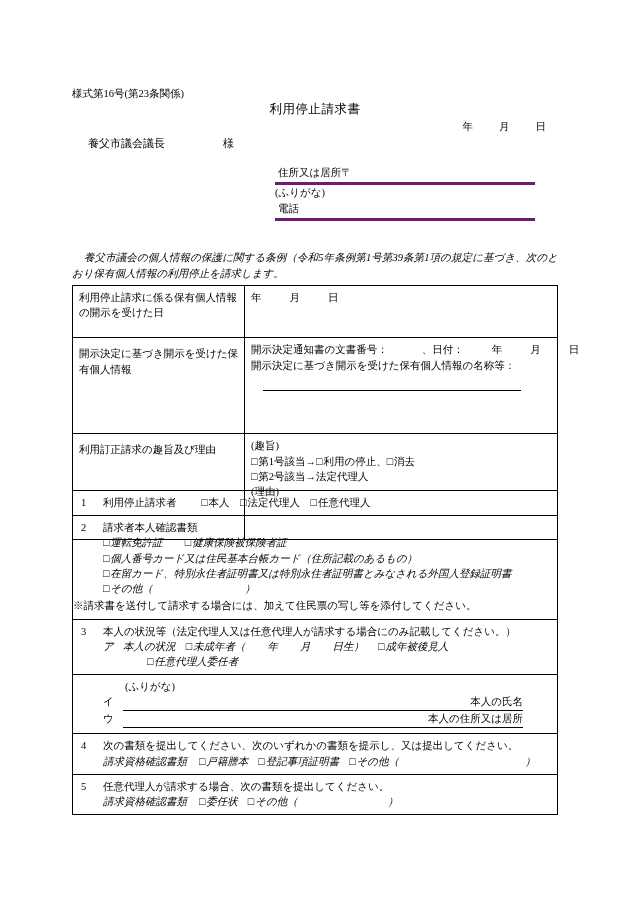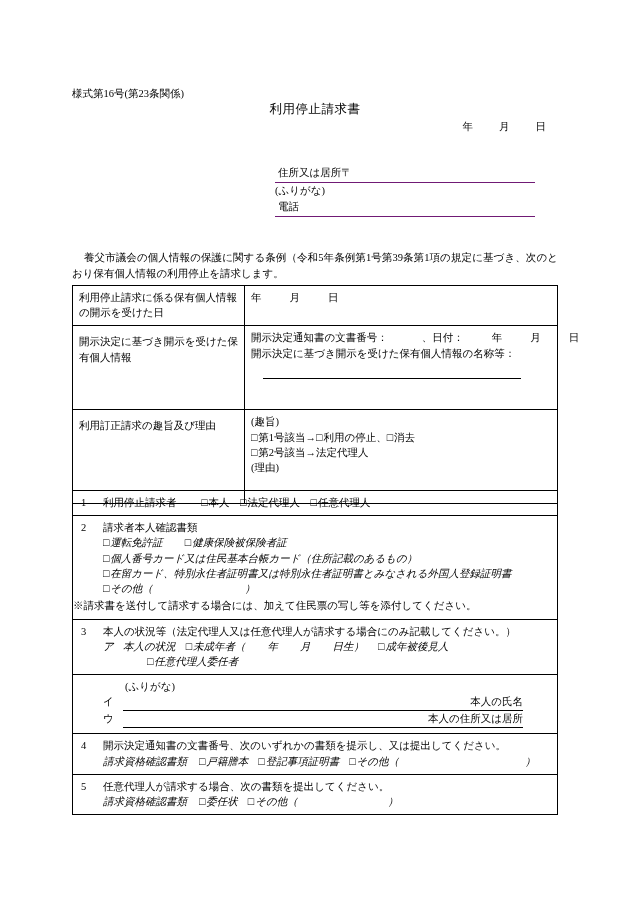--- a/index.html
+++ b/index.html
@@ -67,21 +67,21 @@
   
   .applicant {
     position: absolute;
     left: 275px;
     top: 165px;
     width: 260px;
   }
   .fld {
     position: relative;
     height: 17px;
-    border-bottom: 1px solid #701a75;
+    border-bottom: 3px solid #701a75;
     margin: 0;
     padding-left: 3px;
     font-size: 10.5px;
     line-height: 16px;
     white-space: nowrap;
   }
   .fld.noline {
     border-bottom: none;
     height: 16px;
     padding-left: 0;
@@ -90,33 +90,34 @@
   
   .intro {
     position: absolute;
     left: 72px;
     top: 250px;
     width: 486px;
     font-size: 10.5px;
     line-height: 1.55;
     text-indent: 12px;
     text-align: justify;
+    font-style: italic;
   }
 
   
   table.frm {
     position: absolute;
     border-collapse: collapse;
     table-layout: fixed;
     font-size: 10.5px;
   }
   table.frm td {
     border: 1px solid #000;
     vertical-align: top;
-    padding: 4px 5px 5px 6px;
+    padding: 4px 5px 17px 6px;
     line-height: 1.45;
   }
   #table-a {
     left: 72px;
     top: 285px;
     width: 486px;
   }
   #table-a .lbl { width: 160px; }
   #table-a .r1 td { height: 26px; }
   #table-a .r2 td { height: 70px; }
@@ -187,20 +188,23 @@
 <div class="page">
 
   <div class="form-no">様式第16号(第23条関係)</div>
 
   <div class="doc-title">利用停止請求書</div>
 
   <div class="date-line">
     <span class="yr">年</span><span class="mo">月</span><span class="dy">日</span>
   </div>
 
+  <div class="addressee">
+    <span>養父市議会議長</span><span class="sama">様</span>
+  </div>
 
   <div class="applicant">
     <div class="fld"><span>住所又は居所〒</span></div>
     <div class="fld noline">(ふりがな)</div>
     <div class="fld"><span>電話</span></div>
   </div>
 
   <div class="intro">養父市議会の個人情報の保護に関する条例（令和5年条例第1号第39条第1項の規定に基づき、次のとおり保有個人情報の利用停止を請求します。</div>
 
   <table class="frm" id="table-a">
@@ -260,21 +264,21 @@
     </tr>
     <tr>
       <td>
         <div style="padding-left:44px">(ふりがな)</div>
         <div><span class="sub-lbl" style="margin-left:22px">イ</span><span class="ul-fld" style="display:inline-block;width:400px;margin-left:0"><span>本人の氏名</span></span></div>
         <div><span class="sub-lbl" style="margin-left:22px">ウ</span><span class="ul-fld" style="display:inline-block;width:400px;margin-left:0"><span>本人の住所又は居所</span></span></div>
       </td>
     </tr>
     <tr>
       <td>
-        <div><span class="numcol">4</span><span>開示決定通知書の文書番号、次のいずれかの書類を提示し、又は提出してください。</span></div>
+        <div><span class="numcol">4</span><span>次の書類を提出してください、次のいずれかの書類を提示し、又は提出してください。</span></div>
         <div class="ind1"><span>請求資格確認書類</span><span style="display:inline-block;width:12px"></span><span class="cb">戸籍謄本</span><span style="display:inline-block;width:10px"></span><span class="cb">登記事項証明書</span><span style="display:inline-block;width:10px"></span><span class="cb">その他（</span><span style="display:inline-block;width:126px"></span><span>）</span></div>
       </td>
     </tr>
     <tr>
       <td>
         <div><span class="numcol">5</span><span>任意代理人が請求する場合、次の書類を提出してください。</span></div>
         <div class="ind1"><span>請求資格確認書類</span><span style="display:inline-block;width:12px"></span><span class="cb">委任状</span><span style="display:inline-block;width:10px"></span><span class="cb">その他（</span><span style="display:inline-block;width:90px"></span><span>）</span></div>
       </td>
     </tr>
   </tbody>

